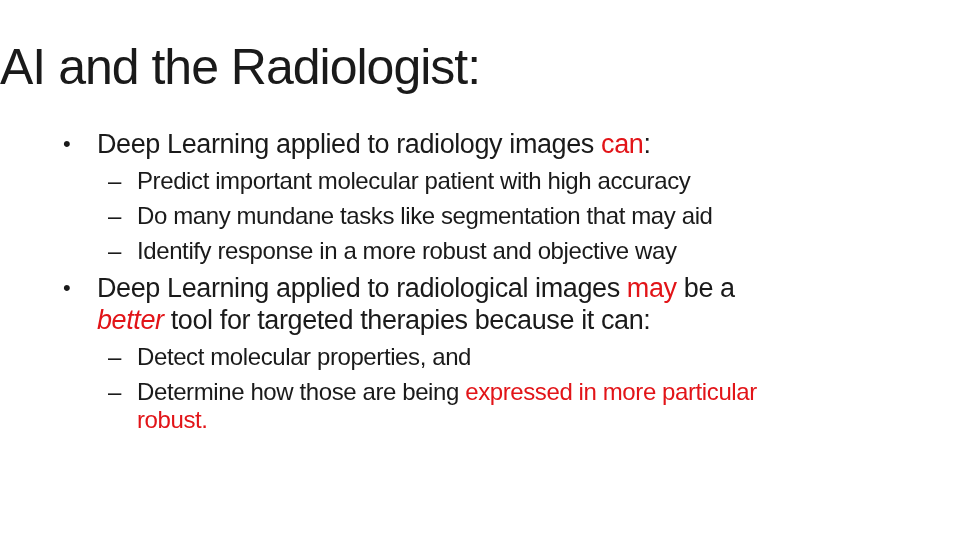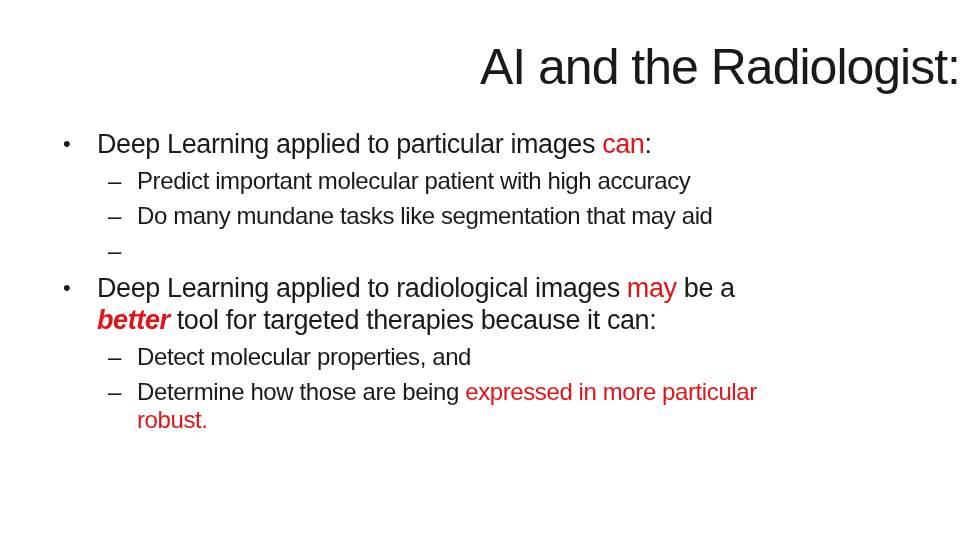--- a/index.html
+++ b/index.html
@@ -16,21 +16,21 @@
     position: relative;
     width: 960px;
     height: 540px;
     box-sizing: border-box;
   }
   .slide-title {
     margin: 0;
     padding-top: 30px;
     height: 74px;
     line-height: 74px;
-    text-align: right;
+    text-align: left;
     font-size: 50px;
     font-weight: 400;
     letter-spacing: -1px;
     white-space: nowrap;
   }
   .bullet-list {
     margin-top: 24px;
     margin-left: 63px;
     margin-right: 20px;
   }
@@ -50,44 +50,45 @@
     line-height: 28px;
   }
   .bullet.level1 > .marker { flex: 0 0 34px; font-size: 22px; }
   .bullet.level2 > .marker { flex: 0 0 29px; }
   .marker { display: inline-block; }
   .btext { white-space: pre-wrap; }
   .red { color: var(--red, #e21418); }
   .italic { }
   .red-bold-italic {
     color: var(--red, #e21418);
-    font-weight: 700;
+    font-weight: 400;
     font-style: italic;
   }
 </style>
 </head>
 <body>
 
 <div class="slide">
   <h1 class="slide-title">AI and the Radiologist:</h1>
   <div class="bullet-list">
       <div class="bullet level1">
         <span class="marker">•</span>
-        <div class="btext"><span>Deep Learning applied to particular images </span><span class="red">can</span><span>:</span></div>
+        <div class="btext"><span>Deep Learning applied to radiology images </span><span class="red">can</span><span>:</span></div>
       </div>
       <div class="bullet level2">
         <span class="marker">–</span>
         <div class="btext"><span>Predict important molecular patient with high accuracy</span></div>
       </div>
       <div class="bullet level2">
         <span class="marker">–</span>
         <div class="btext"><span>Do many mundane tasks like segmentation that may aid</span><br></div>
       </div>
       <div class="bullet level2">
         <span class="marker">–</span>
+        <div class="btext"><span>Identify response in a more robust and objective way</span></div>
       </div>
       <div class="bullet level1">
         <span class="marker">•</span>
         <div class="btext"><span>Deep Learning applied to radiological images </span><span class="red">may</span><span> be a</span><br><span class="red-bold-italic">better</span><span> tool for targeted therapies because it can:</span></div>
       </div>
       <div class="bullet level2">
         <span class="marker">–</span>
         <div class="btext"><span>Detect molecular properties, </span><span class="italic">and</span></div>
       </div>
       <div class="bullet level2">

